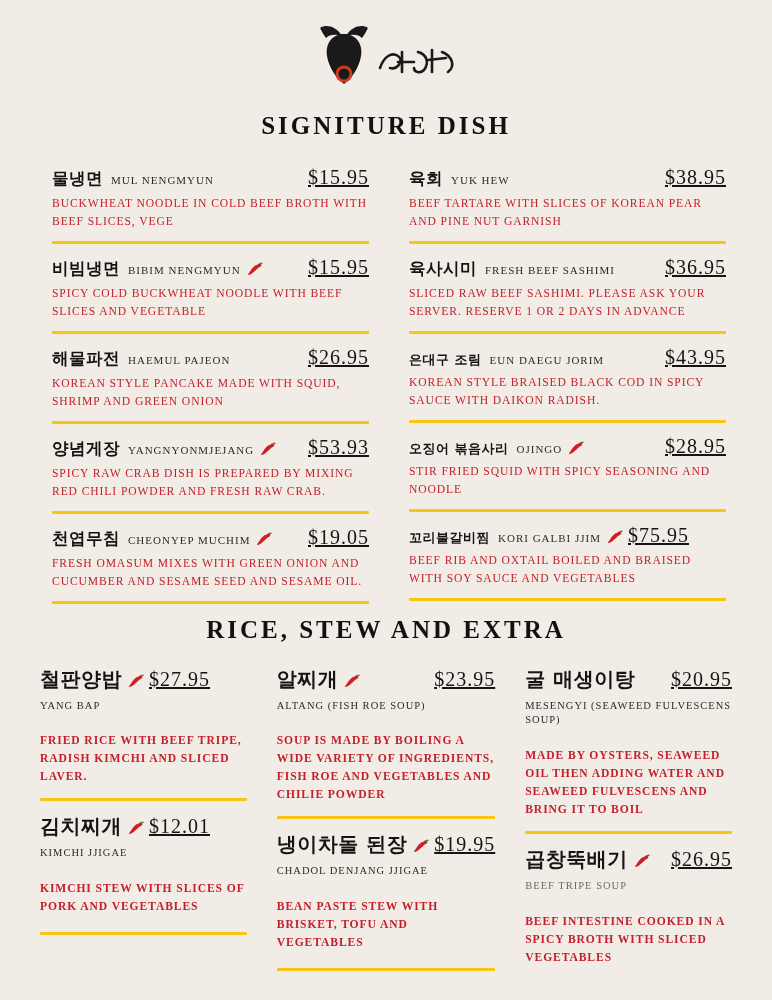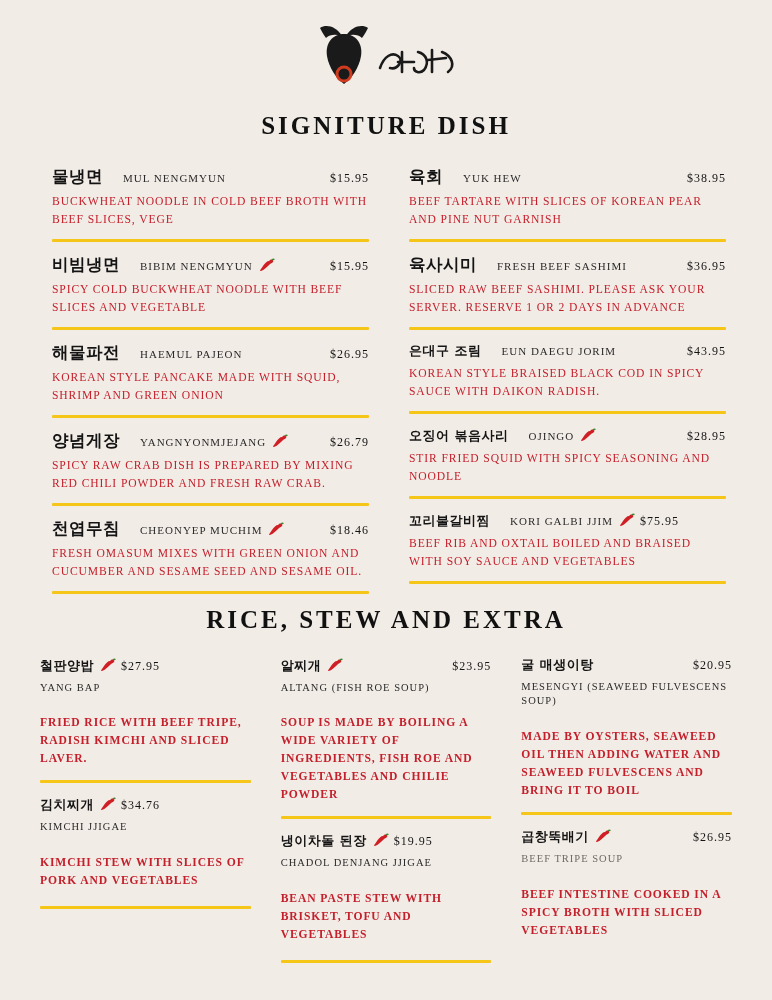--- a/index.html
+++ b/index.html
@@ -71,29 +71,30 @@
     font-size: 16.5px;
     color: #141414;
     letter-spacing: 0.5px;
   }
   .kr.small { font-size: 13px; }
   .rom {
     font-family: "Liberation Serif", serif;
     font-size: 11px;
     letter-spacing: 1px;
     color: #2a2a2a;
-    margin-left: 20px;
+    margin-left: 8px;
     text-transform: uppercase;
   }
   .spacer { flex: 1 1 auto; }
   .price {
     font-family: "Liberation Serif", serif;
-    font-size: 12px;
+    font-size: 20px;
     letter-spacing: 1px;
     color: #141414;
+    text-decoration: underline;
   }
   .chili {
     display: inline-block;
     width: 16px;
     height: 14px;
     margin: 0 5px 0 6px;
     position: relative;
     top: 2px;
   }
   .desc {
@@ -116,21 +117,21 @@
   
   .rice {
     margin-top: 22px;
     padding: 0 40px 0 40px;
     display: flex;
     gap: 30px;
   }
   .rcol { flex: 1 1 0; }
   .ritem { margin-bottom: 4px; }
   .ritem .item-head { white-space: nowrap; }
-  .ritem .kr { font-size: 13px; }
+  .ritem .kr { font-size: 20px; }
   .rom-block {
     font-family: "Liberation Serif", serif;
     font-size: 10.5px;
     letter-spacing: 1px;
     color: #2a2a2a;
     text-transform: uppercase;
     margin-top: 6px;
     line-height: 1.4;
   }
   .rom-block.muted { color: #6f6a66; font-family: Liberation Serif, serif; }
@@ -222,38 +223,38 @@
         <div class="item-head">
           <span class="kr">양념게장</span>
           <span class="rom">Yangnyonmjejang</span>
           <span class="chili">
             <svg width="16" height="14" viewBox="0 0 16 14">
                 <path d="M14 2 C12 1, 11 2, 10 3 C8 3, 6 5, 4 8 C2 11, 1 12, 1 13 C3 13, 6 11, 9 8 C11 6, 12 5, 13 5 C14 4, 15 3, 14 2 Z" fill="#cf1f24"></path>
                 <path d="M13 2 C14 1, 15 1, 15 2" stroke="#3c8a2f" stroke-width="1.4" fill="none"></path>
               </svg>
           </span>
           <span class="spacer"></span>
-          <span class="price">$26.79</span>
+          <span class="price">$53.93</span>
         </div>
         <div class="desc">SPICY RAW CRAB DISH IS PREPARED BY MIXING RED CHILI POWDER AND FRESH RAW CRAB.</div>
         <div class="rule"></div>
       </div>
 
       <div class="item">
         <div class="item-head">
           <span class="kr">천엽무침</span>
           <span class="rom">Cheonyep Muchim</span>
           <span class="chili">
             <svg width="16" height="14" viewBox="0 0 16 14">
                 <path d="M14 2 C12 1, 11 2, 10 3 C8 3, 6 5, 4 8 C2 11, 1 12, 1 13 C3 13, 6 11, 9 8 C11 6, 12 5, 13 5 C14 4, 15 3, 14 2 Z" fill="#cf1f24"></path>
                 <path d="M13 2 C14 1, 15 1, 15 2" stroke="#3c8a2f" stroke-width="1.4" fill="none"></path>
               </svg>
           </span>
           <span class="spacer"></span>
-          <span class="price">$18.46</span>
+          <span class="price">$19.05</span>
         </div>
         <div class="desc">FRESH OMASUM MIXES WITH GREEN ONION AND CUCUMBER AND SESAME SEED AND SESAME OIL.</div>
         <div class="rule"></div>
       </div>
 
     </div>
 
     <div class="col">
 
       <div class="item">
@@ -348,21 +349,21 @@
 
       <div class="ritem">
         <div class="item-head">
           <span class="kr">김치찌개</span>
           <span class="chili">
             <svg width="16" height="14" viewBox="0 0 16 14">
                 <path d="M14 2 C12 1, 11 2, 10 3 C8 3, 6 5, 4 8 C2 11, 1 12, 1 13 C3 13, 6 11, 9 8 C11 6, 12 5, 13 5 C14 4, 15 3, 14 2 Z" fill="#cf1f24"></path>
                 <path d="M13 2 C14 1, 15 1, 15 2" stroke="#3c8a2f" stroke-width="1.4" fill="none"></path>
               </svg>
           </span>
-          <span class="price">$34.76</span>
+          <span class="price">$12.01</span>
         </div>
         <div class="rom-block">Kimchi Jjigae</div>
         <div class="desc">KIMCHI STEW WITH SLICES OF PORK AND VEGETABLES</div>
         <div class="rule-s final-rule"></div>
       </div>
     </div>
 
     <div class="rcol">
       <div class="ritem">
         <div class="item-head">

